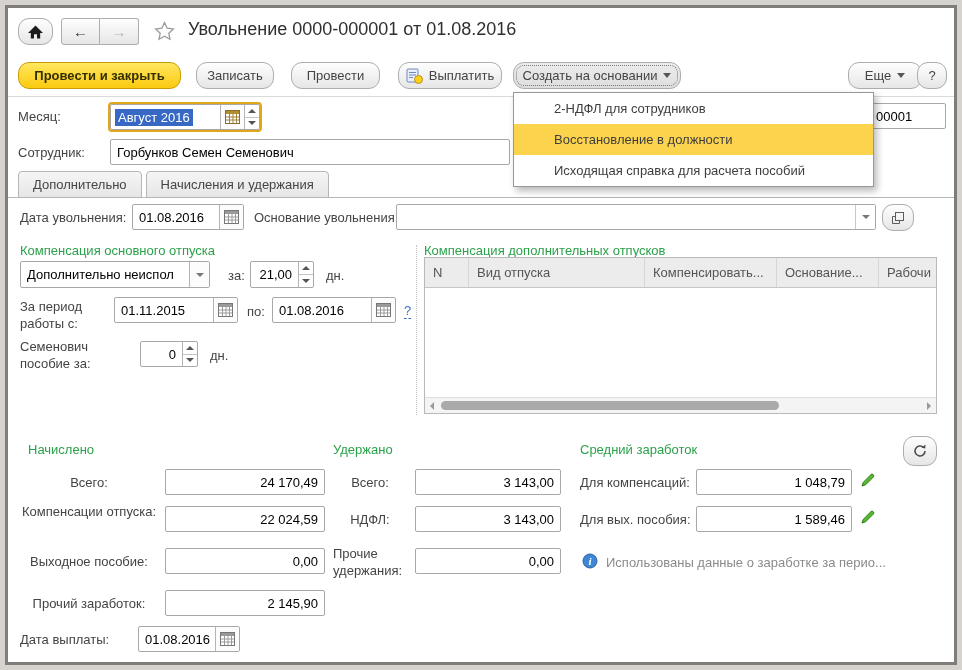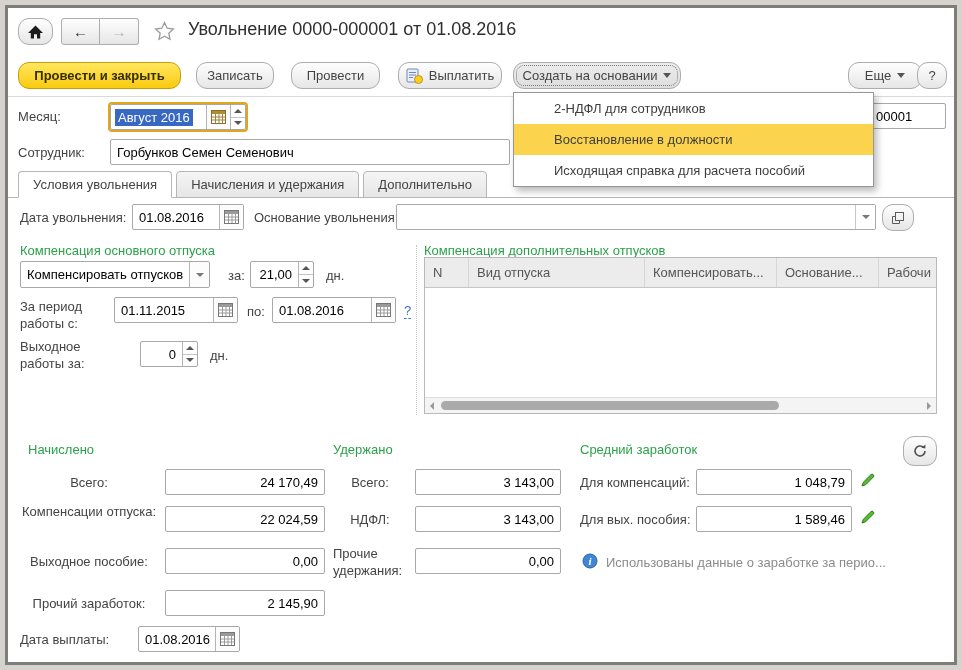--- a/index.html
+++ b/index.html
@@ -104,21 +104,21 @@
     <button class="btn" style="left:840px;top:54px;width:74px">
       <span>Еще</span>
       <span class="caret"></span>
     </button>
     <button class="btn" style="left:909px;top:54px;width:30px">
       <span>?</span>
     </button>
     <div class="hr" style="top:88px"></div>
 
     <div class="lbl" style="left:10px;top:100px">Месяц:</div>
-    <div class="field focus" style="left:102px;top:96px;width:136px">
+    <div class="field focus" style="left:102px;top:96px;width:150px">
       <span class="sel">Август 2016</span>
       <span class="cellbtn">
         <svg width="15" height="14" viewBox="0 0 15 14">
             <rect x="0.5" y="0.5" width="14" height="13" fill="#fff" stroke="#8a6d2a"></rect>
             <rect x="1" y="1" width="13" height="3" fill="#b08d2f"></rect>
             <path d="M4.5 4 V13 M8 4 V13 M11.5 4 V13 M1 7 H14 M1 10 H14" stroke="#a08238" fill="none"></path>
           </svg>
       </span>
       <span class="spin">
           <i>
@@ -133,23 +133,22 @@
       <span class="val" style="padding-left:22px">00001</span>
     </div>
 
     <div class="lbl" style="left:10px;top:136px">Сотрудник:</div>
     <div class="field" style="left:102px;top:131px;width:400px">
       <span class="val">Горбунков Семен Семенович</span>
     </div>
 
     <div class="tabbar">
       <div class="tabs">
-        <div class="tab active"><span>Условия увольнения</span></div>
+        <div class="tab"><span>Дополнительно</span></div>
         <div class="tab"><span>Начисления и удержания</span></div>
-        <div class="tab"><span>Дополнительно</span></div>
       </div>
     </div>
 
     <div class="lbl" style="left:12px;top:201px">Дата увольнения:</div>
     <div class="field" style="left:124px;top:196px;width:112px">
       <span class="val">01.08.2016</span>
       <span class="cellbtn">
         <svg width="15" height="14" viewBox="0 0 15 14">
             <rect x="0.5" y="0.5" width="14" height="13" fill="#fff" stroke="#777"></rect>
             <rect x="1" y="1" width="13" height="3" fill="#9a9a9a"></rect>
@@ -170,21 +169,21 @@
             <rect x="4.5" y="1.5" width="8" height="8" fill="none" stroke="#5c5c5c"></rect>
             <path d="M1.5 5.5 V12.5 H8.5 V9.5 M1.5 5.5 H4.5" fill="none" stroke="#5c5c5c"></path>
           </svg>
       </span>
     </button>
 
     <div class="green" style="left:12px;top:235px">Компенсация основного отпуска</div>
     <div class="vsep" style="left:408px;top:237px;height:170px"></div>
 
     <div class="field" style="left:12px;top:253px;width:190px;height:27px">
-      <span class="val">Компенсировать отпусков</span>
+      <span class="val">Дополнительно неиспол</span>
       <span class="cellbtn" style="width:20px">
           <b class="tri-dn" style="border-top-color:#777"></b>
         </span>
     </div>
     <div class="lbl" style="left:220px;top:259px">за:</div>
     <div class="field" style="left:242px;top:253px;width:64px;height:27px">
       <span class="val num">21,00</span>
       <span class="spin">
           <i>
             <b class="tri-up"></b>
@@ -213,21 +212,21 @@
       <span class="cellbtn">
         <svg width="15" height="14" viewBox="0 0 15 14">
             <rect x="0.5" y="0.5" width="14" height="13" fill="#fff" stroke="#777"></rect>
             <rect x="1" y="1" width="13" height="3" fill="#9a9a9a"></rect>
             <path d="M4.5 4 V13 M8 4 V13 M11.5 4 V13 M1 7 H14 M1 10 H14" stroke="#9a9a9a" fill="none"></path>
           </svg>
       </span>
     </div>
     <span class="qlink" style="left:396px;top:295px">?</span>
 
-    <div class="lbl" style="left:12px;top:330px;width:96px">Выходное работы за:</div>
+    <div class="lbl" style="left:12px;top:330px;width:96px">Семенович пособие за:</div>
     <div class="field" style="left:132px;top:333px;width:58px">
       <span class="val num">0</span>
       <span class="spin">
           <i>
             <b class="tri-up"></b>
           </i>
           <i>
             <b class="tri-dn"></b>
           </i>
         </span>

